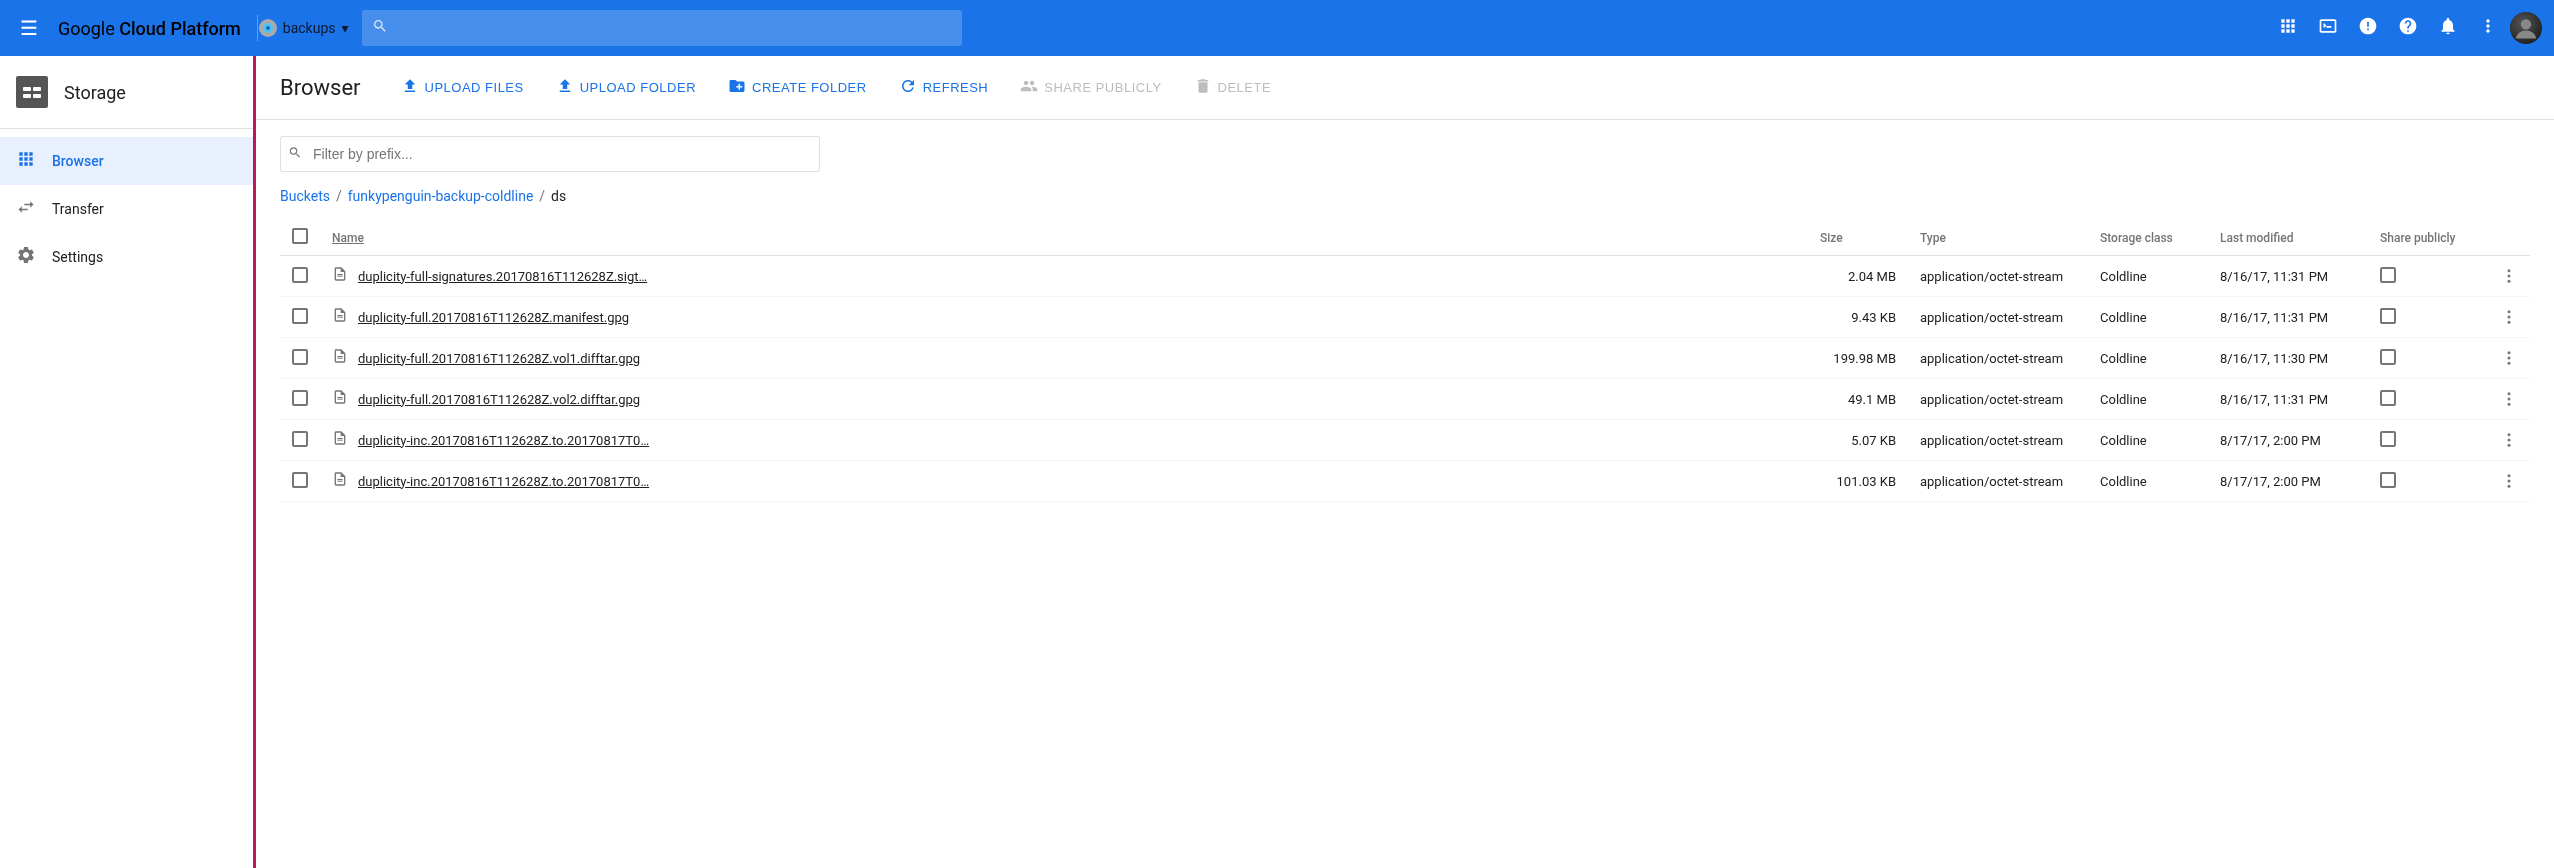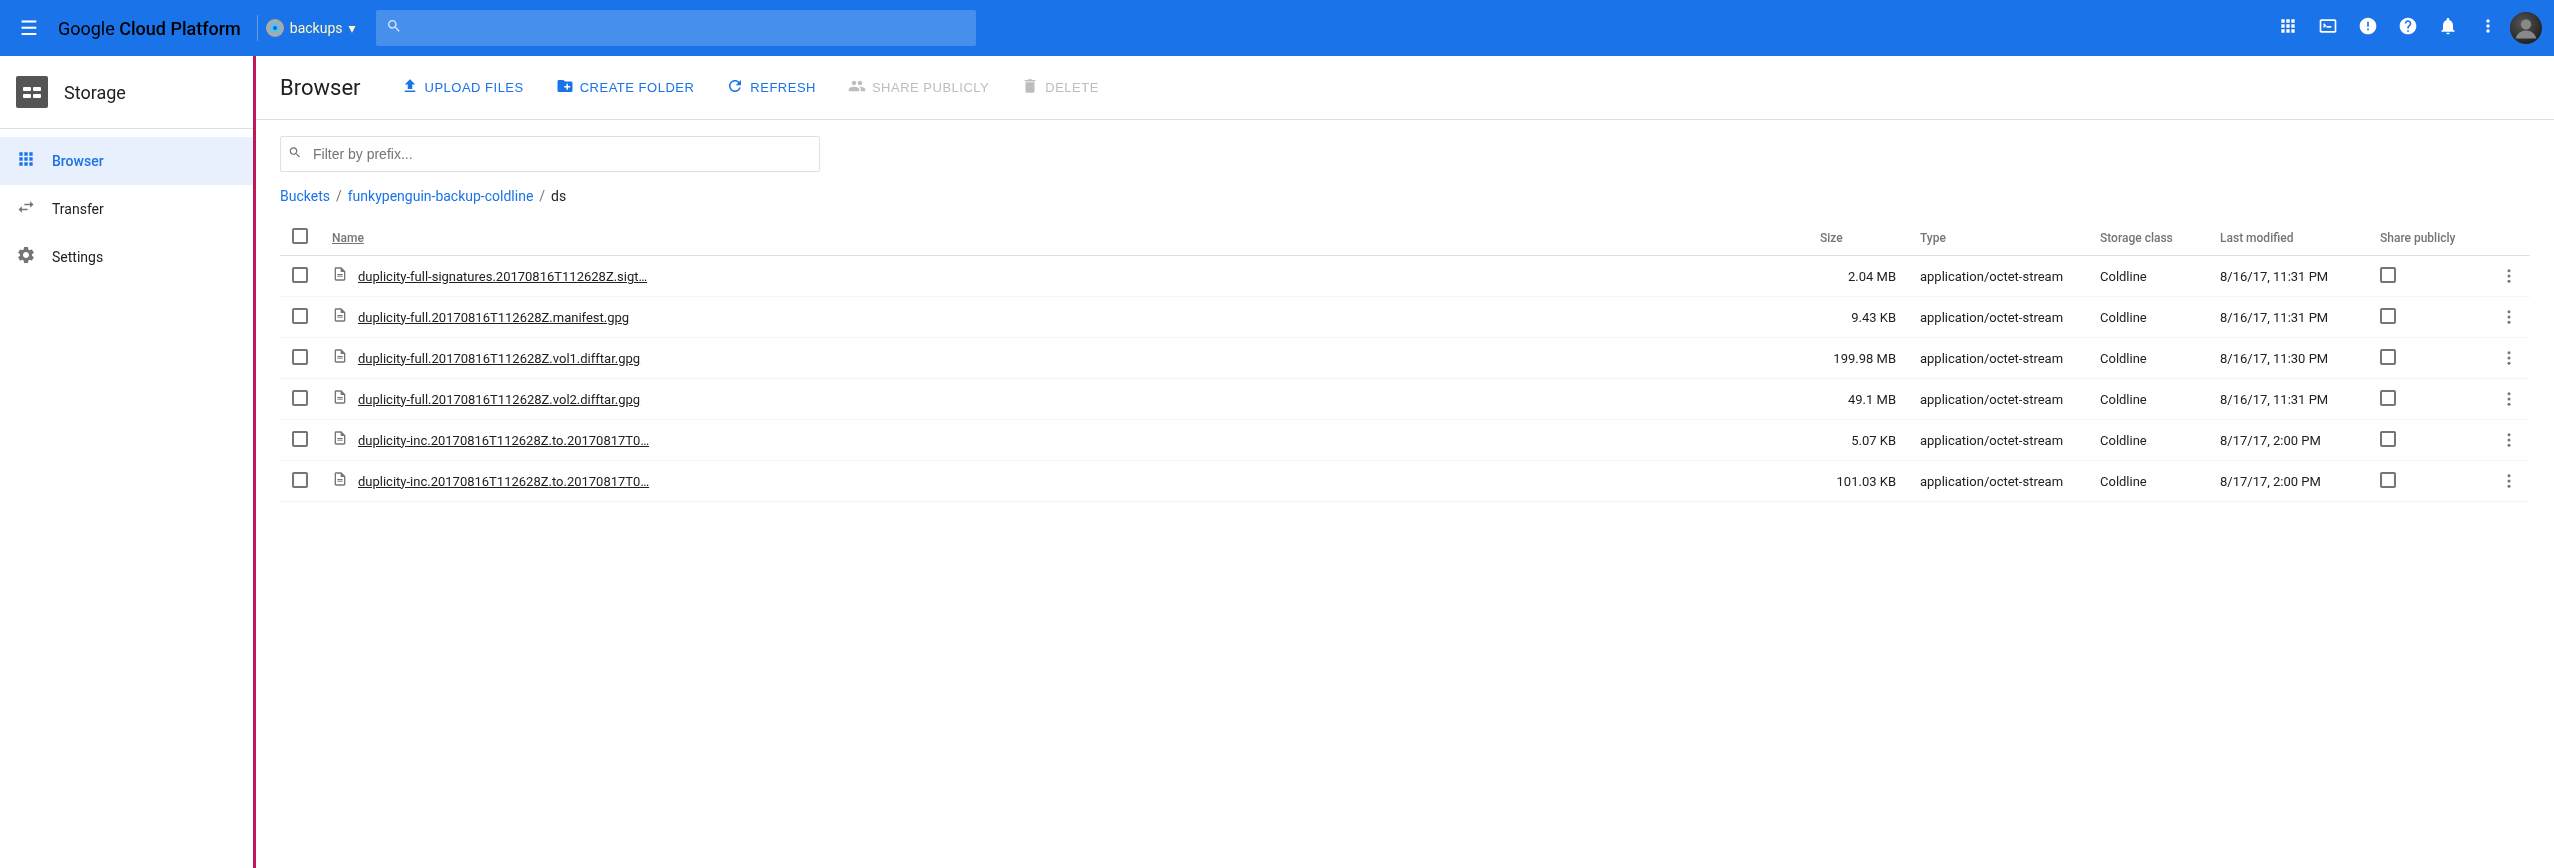--- a/index.html
+++ b/index.html
@@ -11,21 +11,21 @@
       align-items: center;
       background: #1a73e8;
       height: 56px;
       padding: 0 12px;
       gap: 12px;
     }
     .top-nav-left { display: flex; align-items: center; gap: 12px; flex: 1; }
     .nav-menu-icon { color: #fff; font-size: 20px; cursor: pointer; padding: 8px; }
     .nav-logo { color: #000000; font-size: 18px; font-weight: 400; white-space: nowrap; }
     .nav-logo span { font-weight: 500; }
-    .nav-project { display: flex; align-items: center; gap: 6px; color: #fef9c3; font-size: 14px; cursor: pointer; padding: 4px 8px; border-left: 1px solid rgba(255,255,255,0.3); margin-left: 4px; }
+    .nav-project { display: flex; align-items: center; gap: 6px; color: #0f172a; font-size: 14px; cursor: pointer; padding: 4px 1px; border-left: 1px solid rgba(255,255,255,0.3); margin-left: 4px; }
     .nav-project-dot { width: 18px; height: 18px; background: #aaa; border-radius: 50%; display: flex; align-items: center; justify-content: center; }
     .search-bar { flex: 1; max-width: 600px; }
     .search-bar input { width: 100%; height: 36px; border: none; border-radius: 2px; padding: 0 12px 0 36px; font-size: 14px; background: rgba(255,255,255,0.2); color: #fff; outline: none; }
     .search-bar input::placeholder { color: rgba(255,255,255,0.7); }
     .search-wrapper { position: relative; }
     .search-icon-pos { position: absolute; left: 10px; top: 50%; transform: translateY(-50%); color: rgba(255,255,255,0.8); font-size: 16px; }
     .top-nav-right { display: flex; align-items: center; gap: 4px; }
     .nav-icon-btn { color: #fff; padding: 8px; cursor: pointer; font-size: 18px; border-radius: 50%; }
     .avatar { width: 32px; height: 32px; border-radius: 50%; background: #333; overflow: hidden; cursor: pointer; display: flex; align-items: center; justify-content: center; }
     .avatar-img { width: 32px; height: 32px; border-radius: 50%; background: linear-gradient(135deg, #2d2d2d 0%, #111 100%); }
@@ -212,20 +212,28 @@
 
       <button class="toolbar-btn">
         <span class="toolbar-btn-icon">
           <svg width="18" height="18" viewBox="0 0 24 24" fill="#1a73e8">
               <path d="M9 16h6v-6h4l-7-7-7 7h4zm-4 2h14v2H5z"></path>
             </svg>
         </span>
         <span>UPLOAD FILES</span>
       </button>
 
+      <button class="toolbar-btn">
+        <span class="toolbar-btn-icon">
+          <svg width="18" height="18" viewBox="0 0 24 24" fill="#1a73e8">
+              <path d="M9 16h6v-6h4l-7-7-7 7h4zm-4 2h14v2H5z"></path>
+            </svg>
+        </span>
+        <span>UPLOAD FOLDER</span>
+      </button>
 
       <button class="toolbar-btn">
         <span class="toolbar-btn-icon">
           <svg width="18" height="18" viewBox="0 0 24 24" fill="#1a73e8">
               <path d="M20 6h-8l-2-2H4c-1.11 0-1.99.89-1.99 2L2 18c0 1.11.89 2 2 2h16c1.11 0 2-.89 2-2V8c0-1.11-.89-2-2-2zm-1 8h-3v3h-2v-3h-3v-2h3V9h2v3h3v2z"></path>
             </svg>
         </span>
         <span>CREATE FOLDER</span>
       </button>
 

